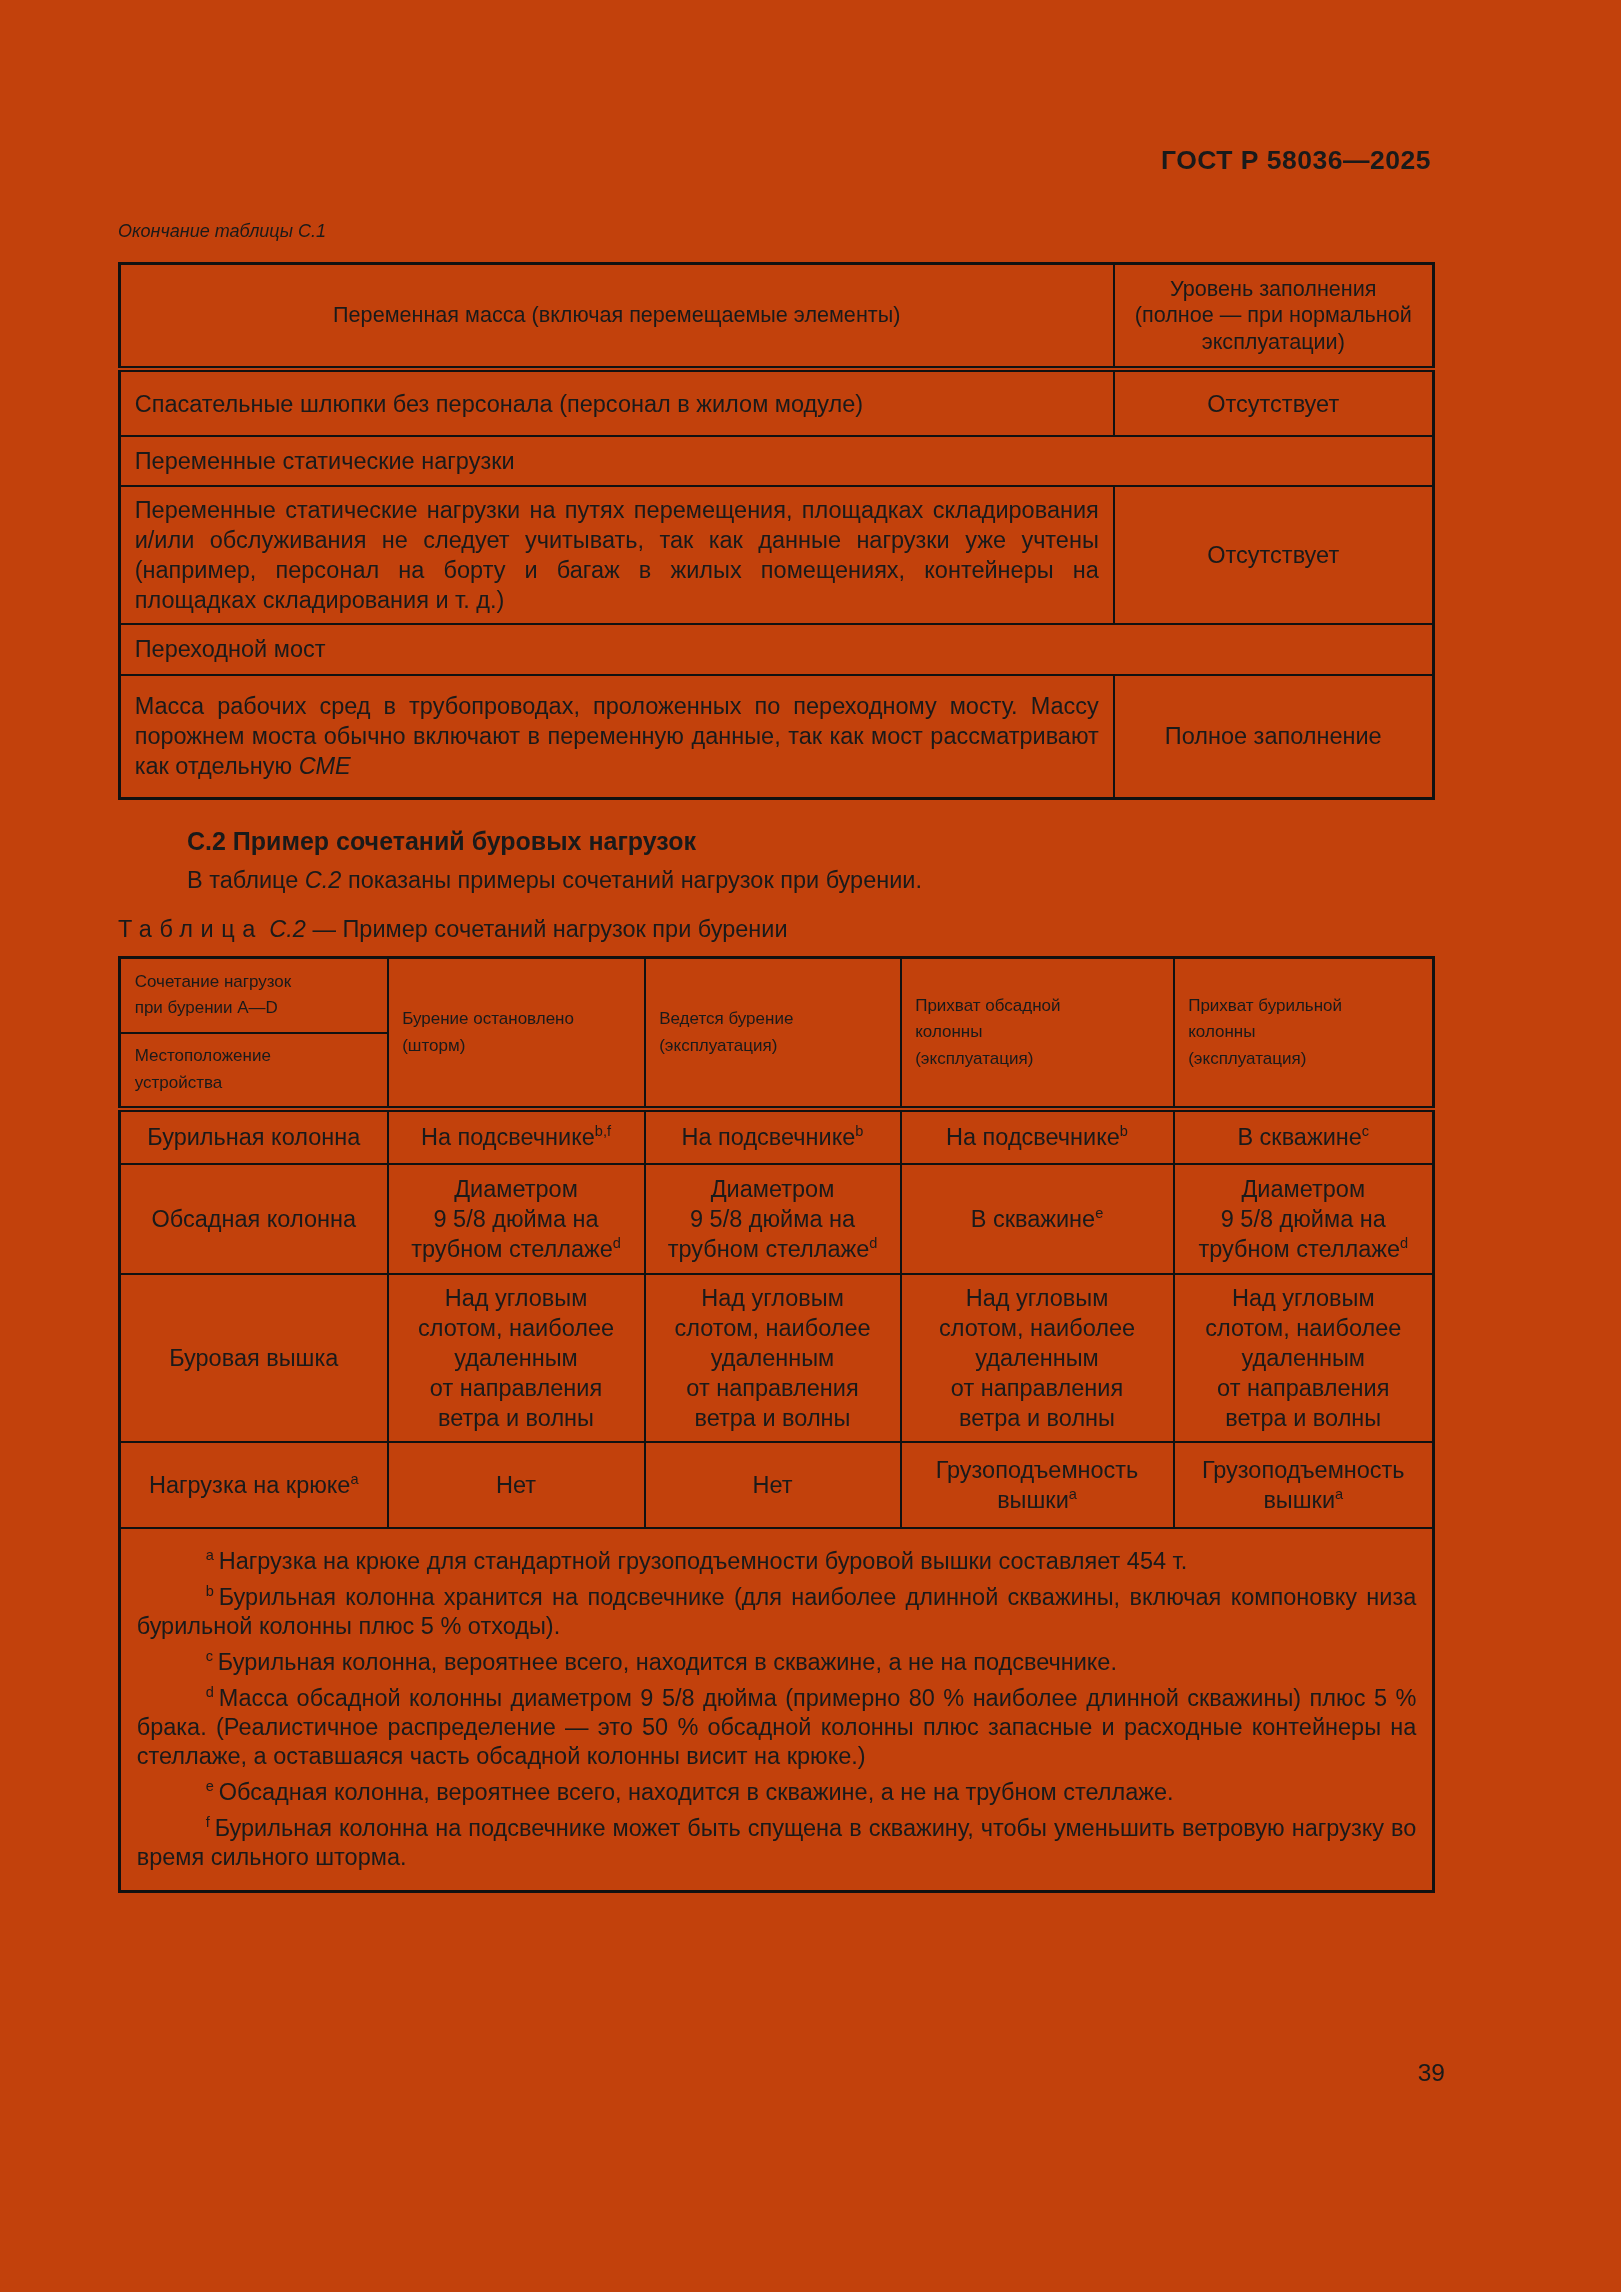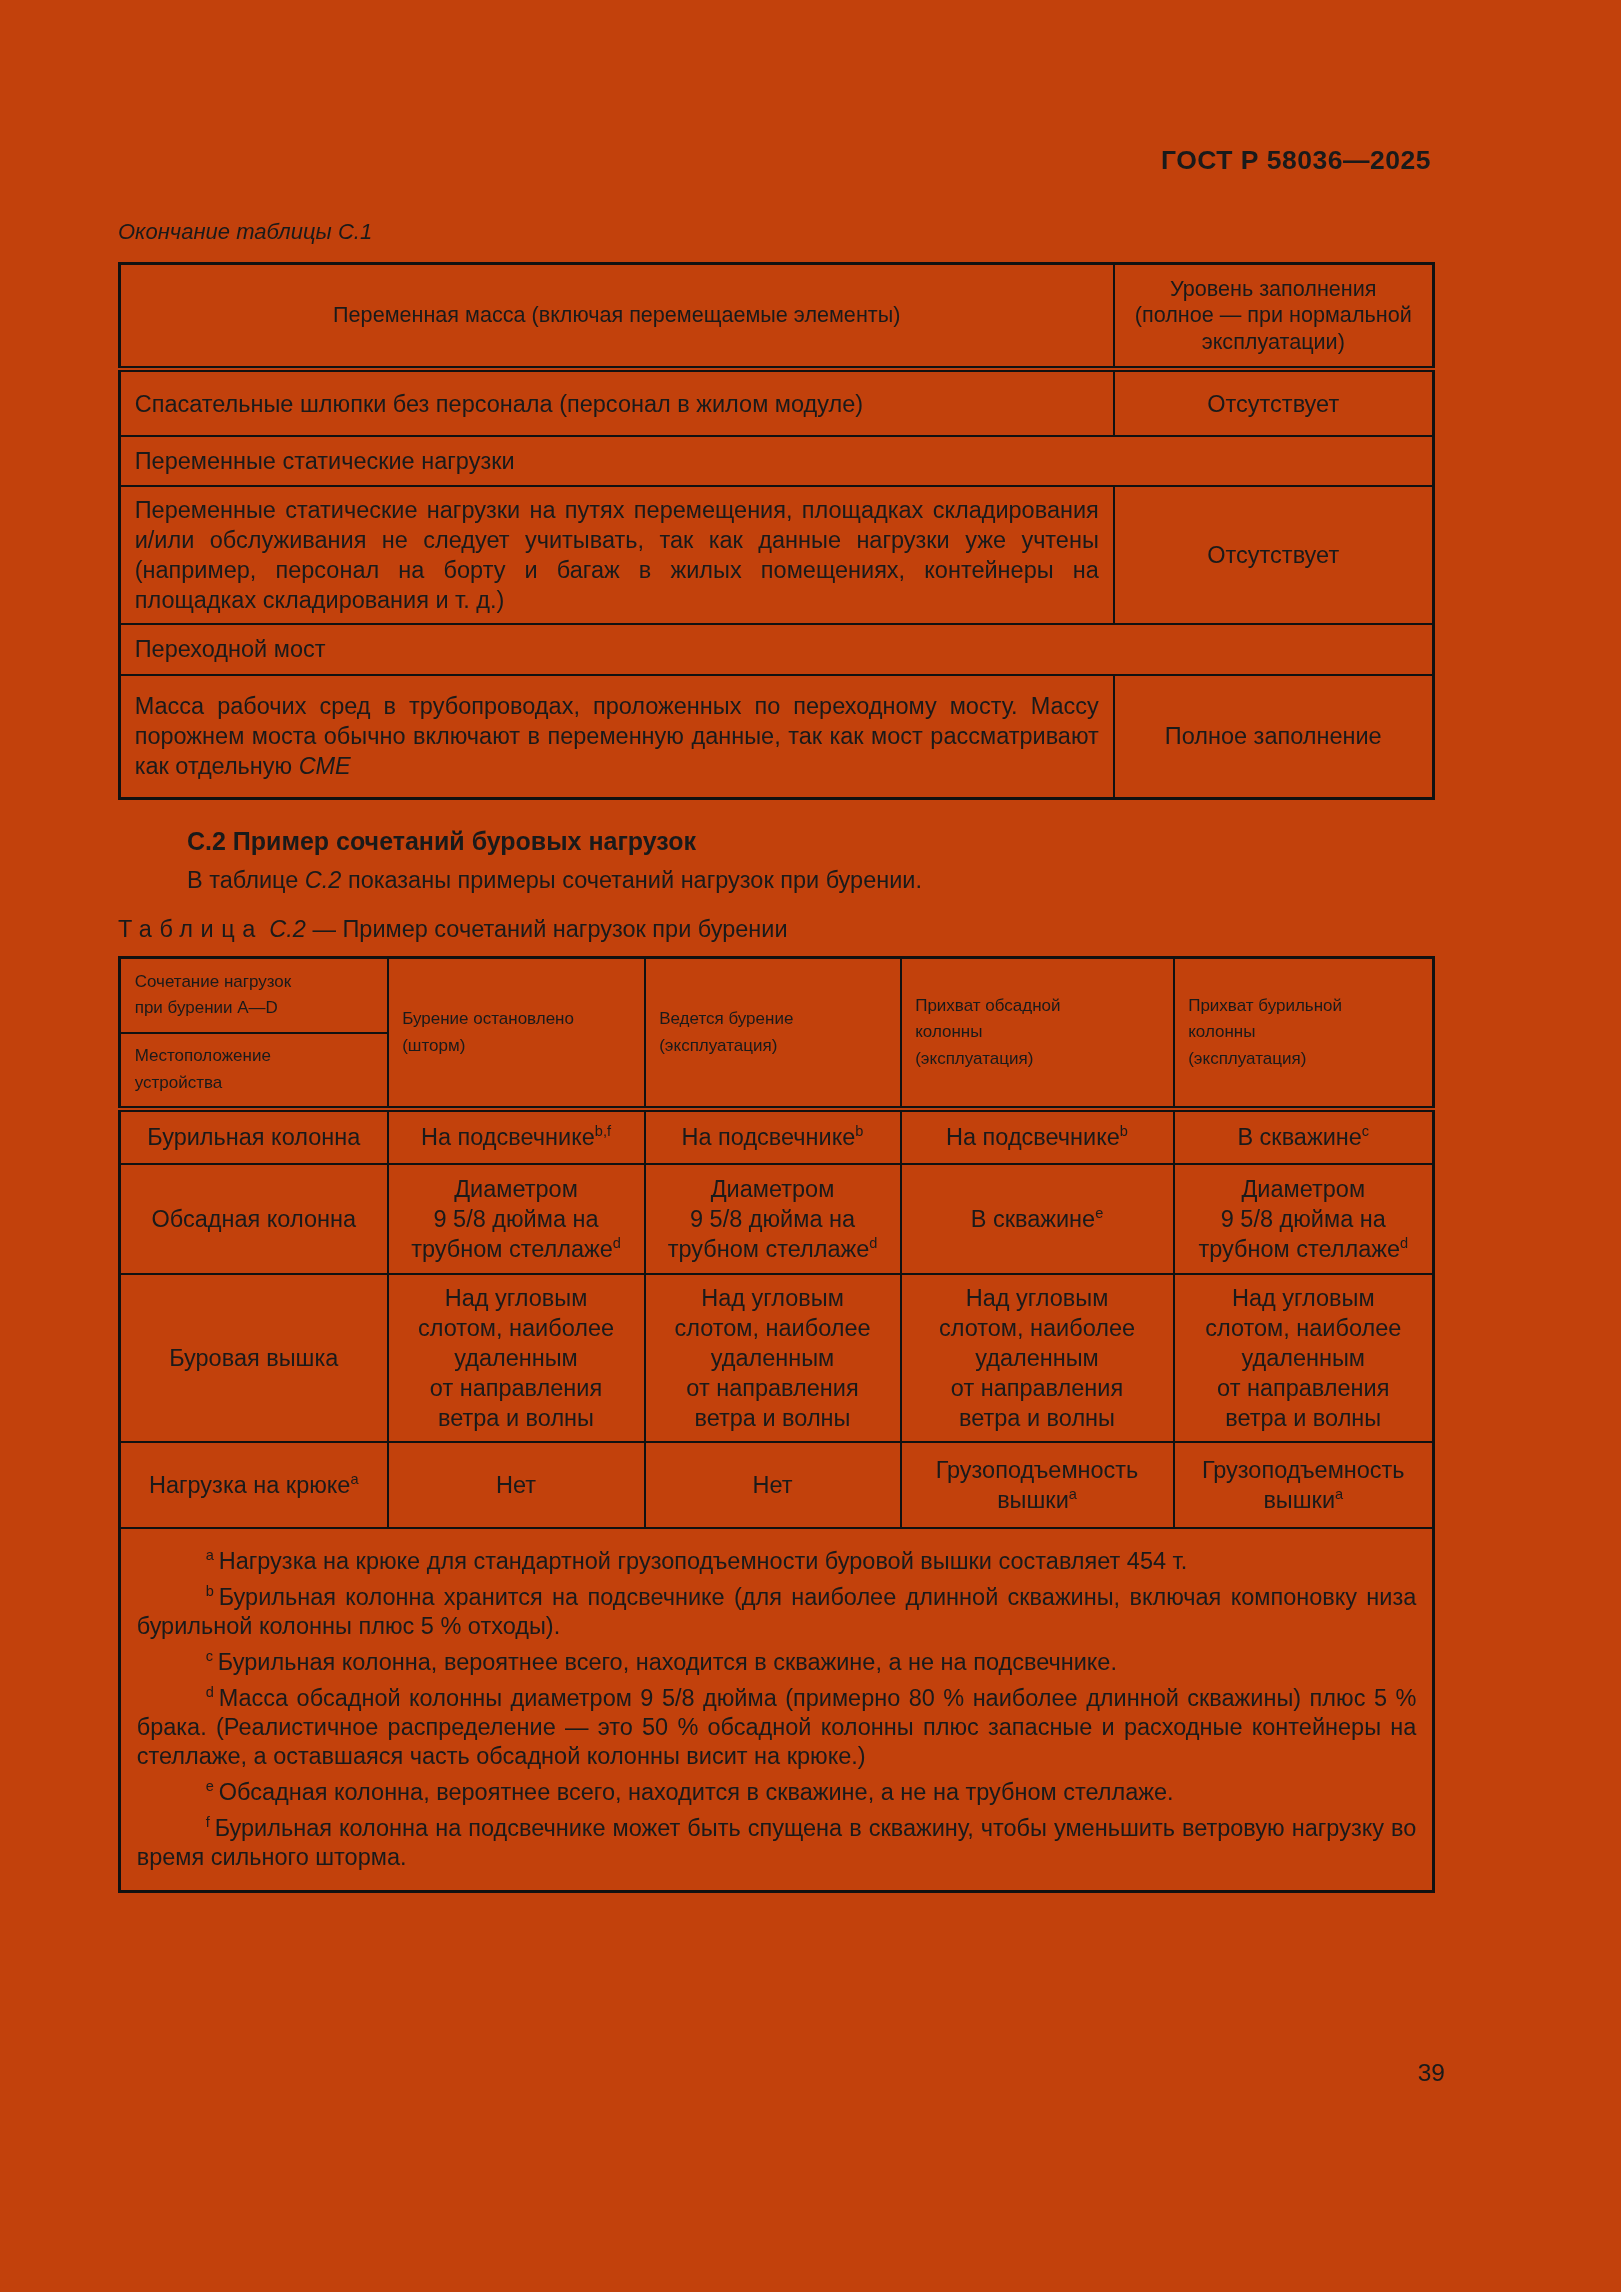--- a/index.html
+++ b/index.html
@@ -2,21 +2,21 @@
 <html lang="ru"><head>
 <meta charset="utf-8">
 <style>
   html,body{margin:0;padding:0;background:#ffffff;}
   .page{
     position:relative;width:1621px;height:2293px;background:#c2410c;
     font-family:"Liberation Sans", sans-serif;color:#1a1a1a;overflow:hidden;
   }
   .content{position:absolute;left:118px;top:0;width:1313px;}
   .doc-header{margin-top:145px;text-align:right;font-size:26.5px;font-weight:bold;line-height:31px;letter-spacing:0.5px;}
-  .cont-label{margin-top:41px;font-style:italic;font-size:22px;line-height:29px;}
+  .cont-label{margin-top:41px;font-style:italic;font-size:18px;line-height:29px;}
   table{border-collapse:collapse;width:1313px;table-layout:fixed;}
   table, .gt{border:3.9px solid #111;}
   th,td{vertical-align:middle;font-size:23.5px;line-height:30px;padding:7.8px 13.7px;}
   th{font-weight:normal;}
   
   .t1{margin-top:15.7px;}
   .t1 th{font-size:21.6px;line-height:26.5px;text-align:center;border-bottom:6.9px double #111;height:86px;}
   .t1 td{border-top:2.9px solid #111;}
   .t1 .vline{border-left:2px solid #111;}
   .t1 .cell-text{text-align:justify;}

